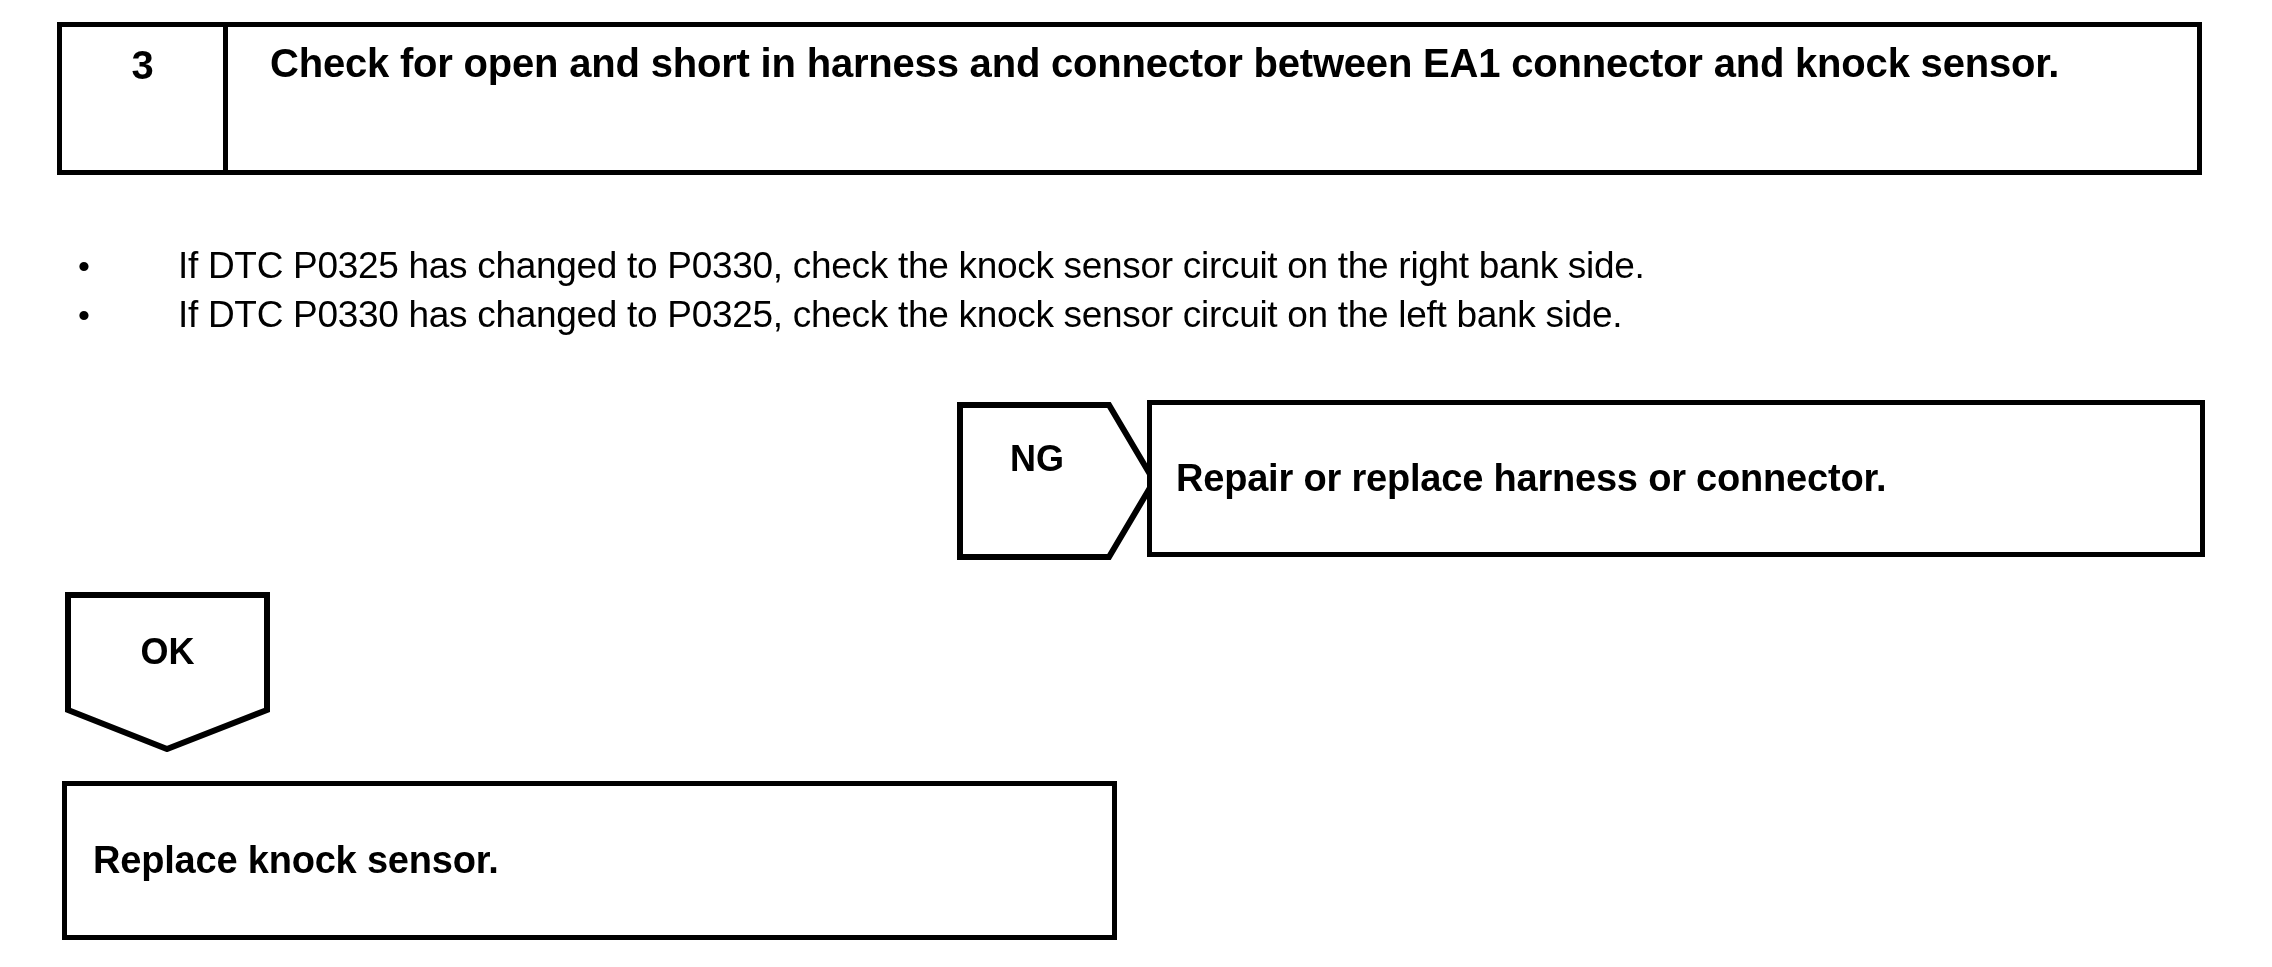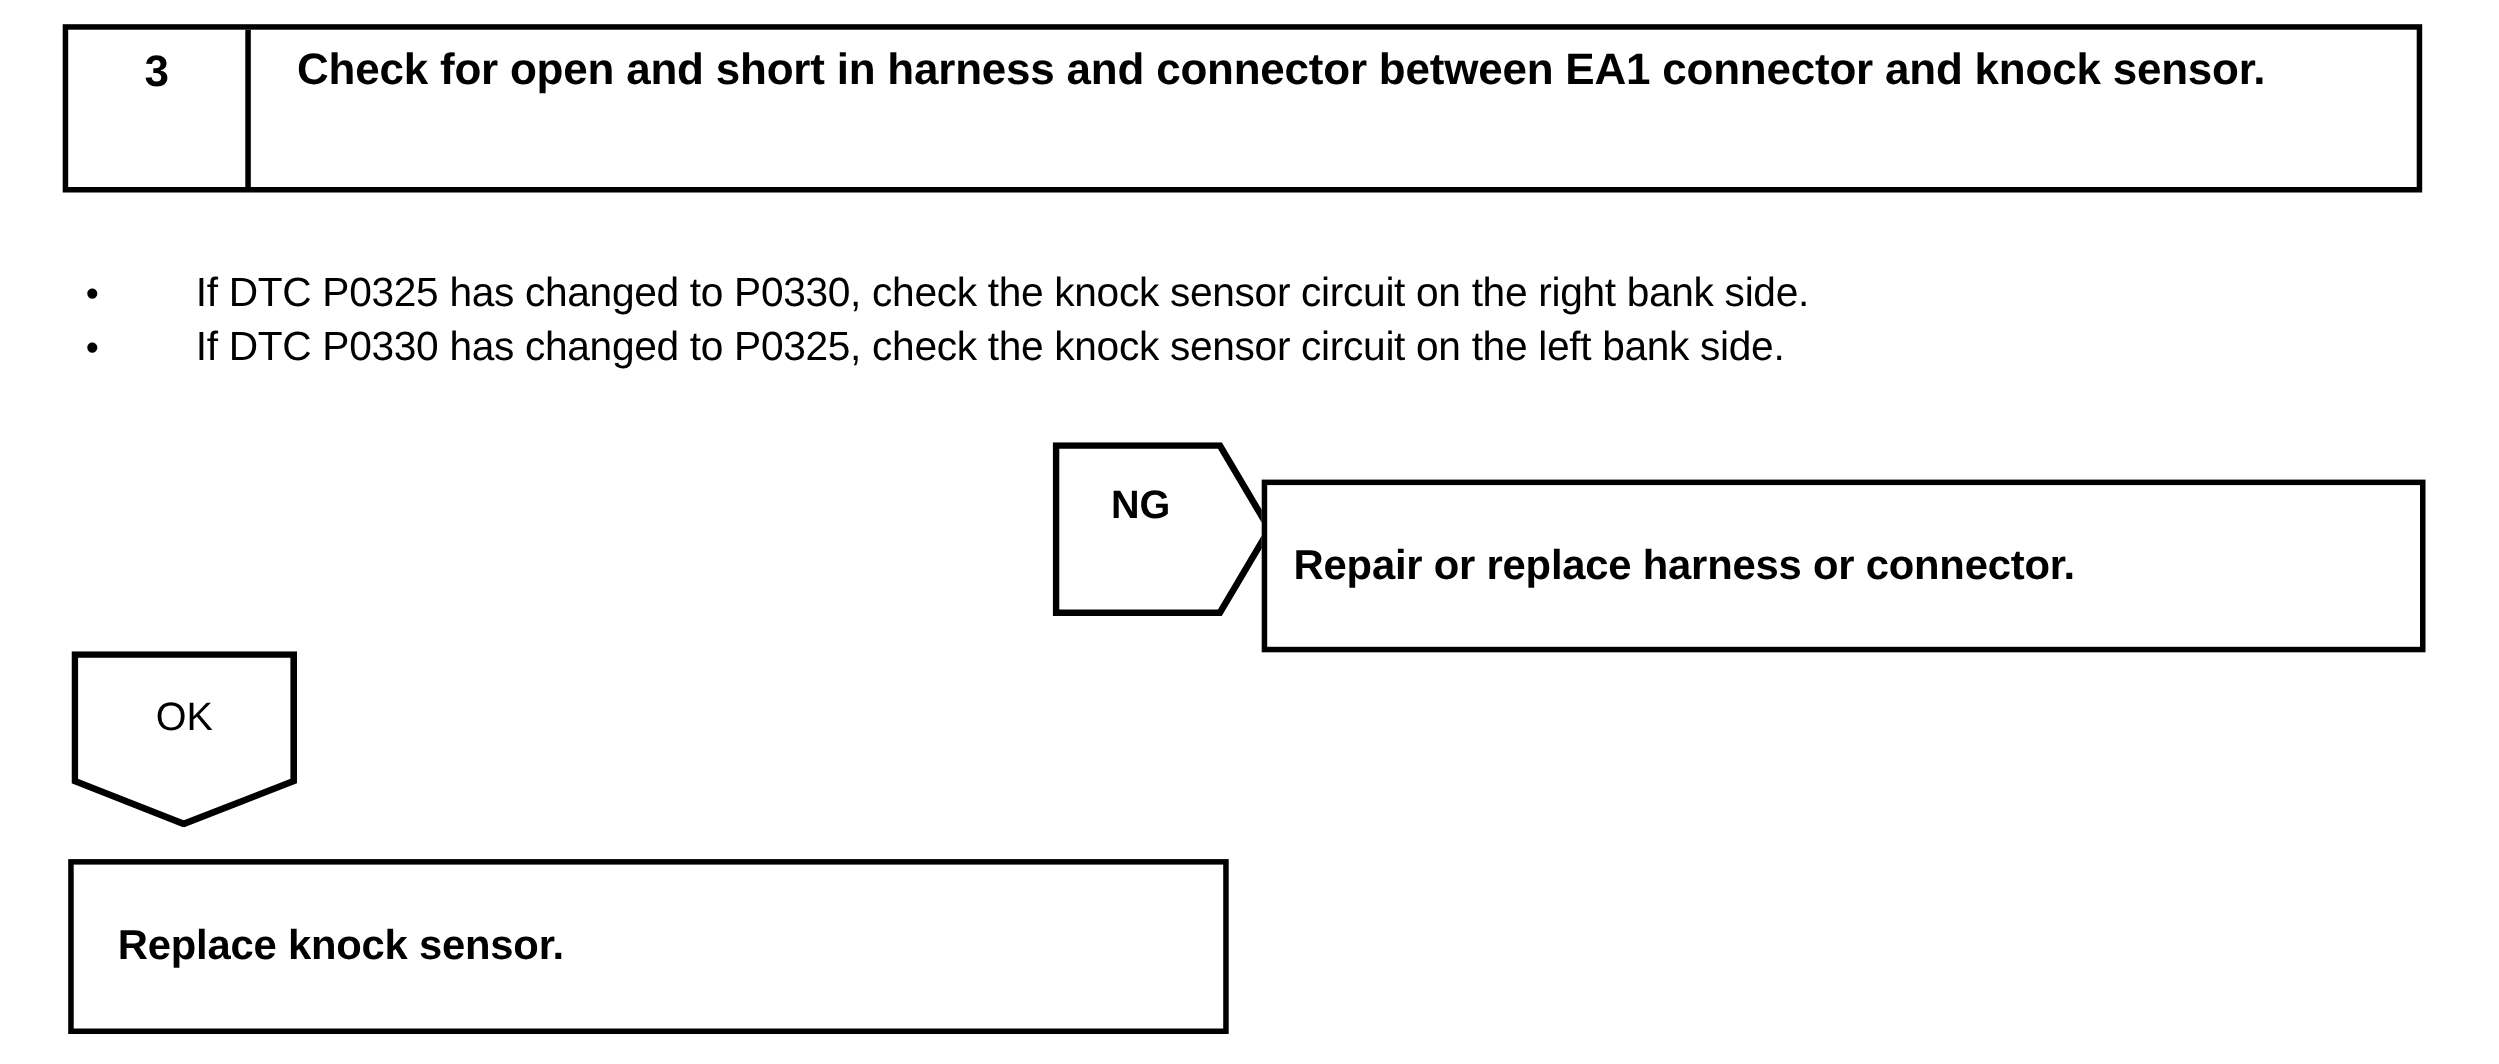--- a/index.html
+++ b/index.html
@@ -127,21 +127,20 @@
     left: 1147px;
     top: 400px;
     width: 1058px;
     height: 157px;
     border: 5px solid #000;
     box-sizing: border-box;
     background: #fff;
     display: flex;
     align-items: center;
     padding-left: 24px;
-    margin-top: 36px;
   }
   .repair-text {
     font-size: 38px;
     font-weight: bold;
     letter-spacing: -0.2px;
   }
 
   
   .ok-wrap {
     position: absolute;
@@ -153,36 +152,36 @@
   .ok-label {
     position: absolute;
     left: 0;
     top: 0;
     width: 205px;
     height: 120px;
     display: flex;
     align-items: center;
     justify-content: center;
     font-size: 36px;
-    font-weight: normal;
+    font-weight: bold;
   }
 
   
   .result-box {
     position: absolute;
     left: 62px;
     top: 781px;
     width: 1055px;
     height: 159px;
     border: 5px solid #000;
     box-sizing: border-box;
     background: #fff;
     display: flex;
     align-items: center;
-    padding-left: 40px;
+    padding-left: 26px;
   }
   .result-text {
     font-size: 38px;
     font-weight: bold;
     letter-spacing: -0.2px;
   }
 </style>
 </head>
 <body>
 

